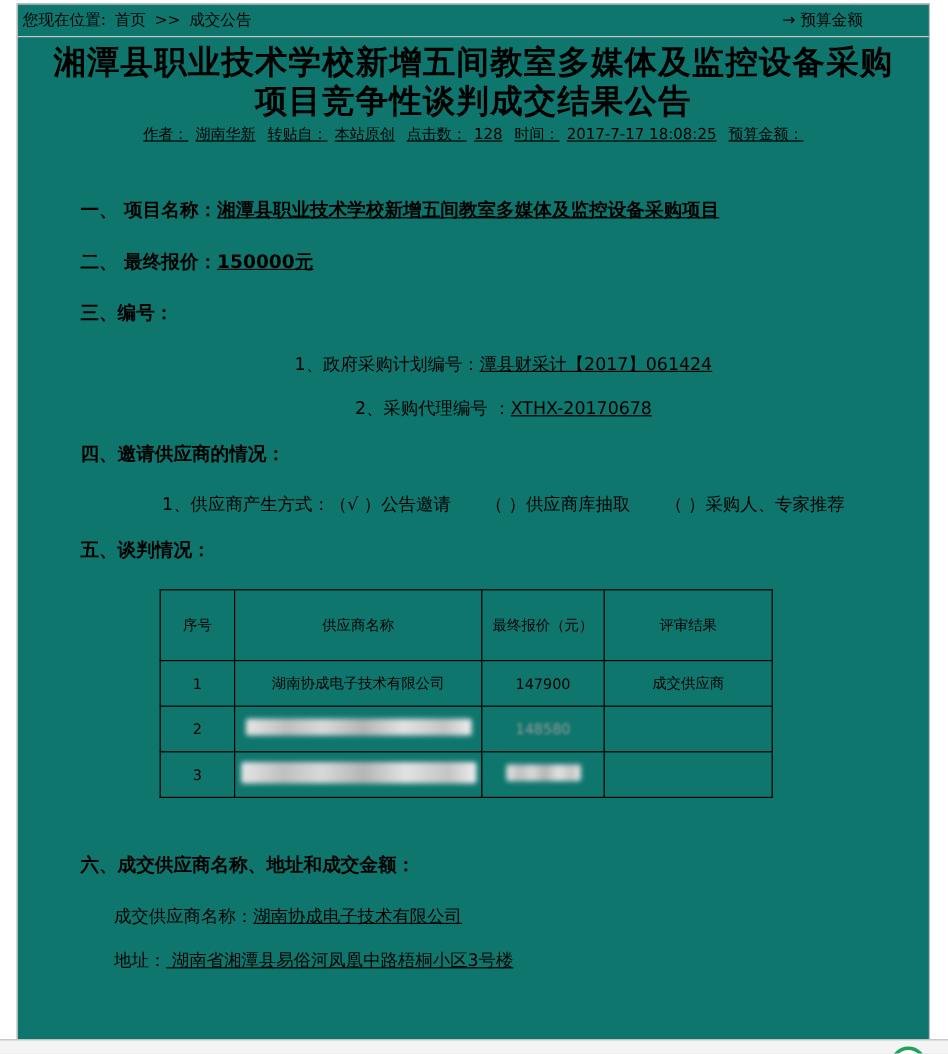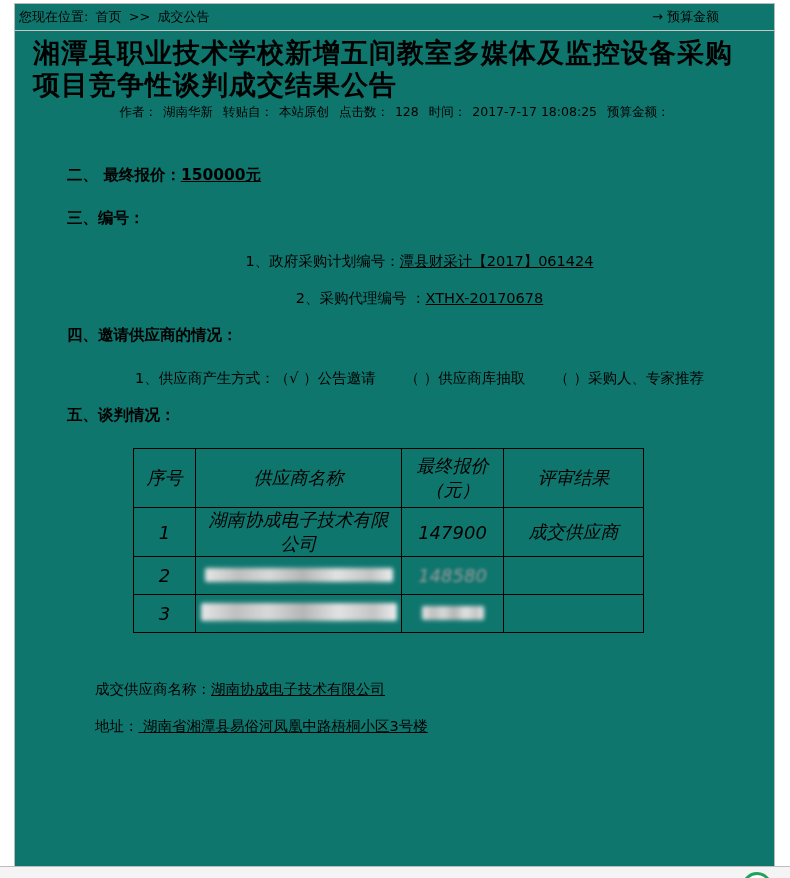--- a/index.html
+++ b/index.html
@@ -6,36 +6,36 @@
     font-family:"DejaVu Sans",sans-serif;color:#000;}
   .page{position:absolute;left:0;top:0;width:790px;height:878px;}
   .content-box{position:absolute;left:14px;top:3px;width:761px;height:864px;
     border:1px solid #b9b9b9;border-bottom:none;background:#0f766e;box-sizing:border-box;}
   
   .bc{height:26px;border-bottom:1px solid #c6c6c6;display:flex;align-items:center;
     font-size:13px;padding:0 55px 0 4px;justify-content:space-between;}
   .bc-left span{margin-right:3px;}
   .bc a,.bc .lnk{color:#000;text-decoration:none;cursor:pointer;}
   
-  .title{margin:6px 18px 0 18px;font-size:27px;font-weight:bold;
+  .title{margin:6px 18px 0 18px;text-align:center;font-size:27px;font-weight:bold;
     line-height:32px;letter-spacing:1px;}
   .meta{margin-top:3px;text-align:center;font-size:12.5px;color:#000;}
-  .meta span{margin:0 3px;}
+  .meta span{margin:0 3px;text-decoration:underline;}
   
   .intro{margin:12px 30px 0 42px;font-size:15px;line-height:30px;text-indent:2em;
     white-space:pre-wrap;}
   .u{text-decoration:underline;}
   
   .doc{margin-top:44px;}
   .sec{margin:0 30px 22px 52px;font-size:15.5px;font-weight:bold;line-height:21px;}
   .sub{margin:0 30px 17px 80px;font-size:14.5px;font-weight:normal;line-height:20px;text-align:center;}
   .sub .u,.sec .u{font-weight:inherit;}
   
   .tbl-wrap{margin:3px 0 46px 118px;}
-  table.t{border-collapse:collapse;table-layout:fixed;font-size:18px;font-style:italic;}
+  table.t{border-collapse:collapse;table-layout:fixed;font-size:12px;}
   table.t th,table.t td{border:1px solid #000;text-align:center;vertical-align:middle;
     font-weight:normal;padding:0 4px;overflow:hidden;}
   table.t th{height:58px;}
   table.t td{height:37px;}
   .c-no{width:62px;}.c-sup{width:206px;}.c-price{width:102px;}.c-res{width:140px;}
   .redact{display:inline-block;height:14px;border-radius:2px;filter:blur(2px);
     background:linear-gradient(90deg,#e6e6e6 0%,#bfbfbf 18%,#d9d9d9 34%,#b5b5b5 52%,#e2e2e2 70%,#c4c4c4 88%,#eeeeee 100%);}
   .redact.r2{width:188px;}
   .redact.r3{width:196px;height:18px;}
   .redact.p3{width:62px;}
@@ -73,20 +73,21 @@
       <span>作者：</span><span>湖南华新</span>
       <span>转贴自：</span><span>本站原创</span>
       <span>点击数：</span><span>128</span>
       <span>时间：</span><span>2017-7-17 18:08:25</span>
       <span>预算金额：</span>
     </div>
 
 
     <div class="doc">
 
+      <div class="sec"><span>一、 项目名称：</span><span class="u">湘潭县职业技术学校新增五间教室多媒体及监控设备采购项目</span></div>
 
       <div class="sec"><span>二、 最终报价：</span><span class="u">150000元</span></div>
 
       <div class="sec">三、编号：</div>
       <div class="sub"><span>1、政府采购计划编号：</span><span class="u">潭县财采计【2017】061424</span></div>
       <div class="sub"><span>2、采购代理编号 ：</span><span class="u">XTHX-20170678</span></div>
 
       <div class="sec">四、邀请供应商的情况：</div>
       <div class="sub">1、供应商产生方式：（√ ）公告邀请　　（ ）供应商库抽取　　（ ）采购人、专家推荐</div>
 
@@ -122,20 +123,21 @@
           <tr>
             <td>3</td>
             <td><span class="redact r3"></span></td>
             <td><span class="redact p3"></span></td>
             <td></td>
           </tr>
         </tbody>
           </table>
       </div>
 
+      <div class="sec">六、成交供应商名称、地址和成交金额：</div>
       <div class="s6item"><span>成交供应商名称：</span><span class="u">湖南协成电子技术有限公司</span></div>
       <div class="s6item"><span>地址：</span><span class="u"> 湖南省湘潭县易俗河凤凰中路梧桐小区3号楼</span></div>
 
     </div>
   </div>
 
   <div class="footer">
     <div class="top-btn"></div>
   </div>
 </div>

